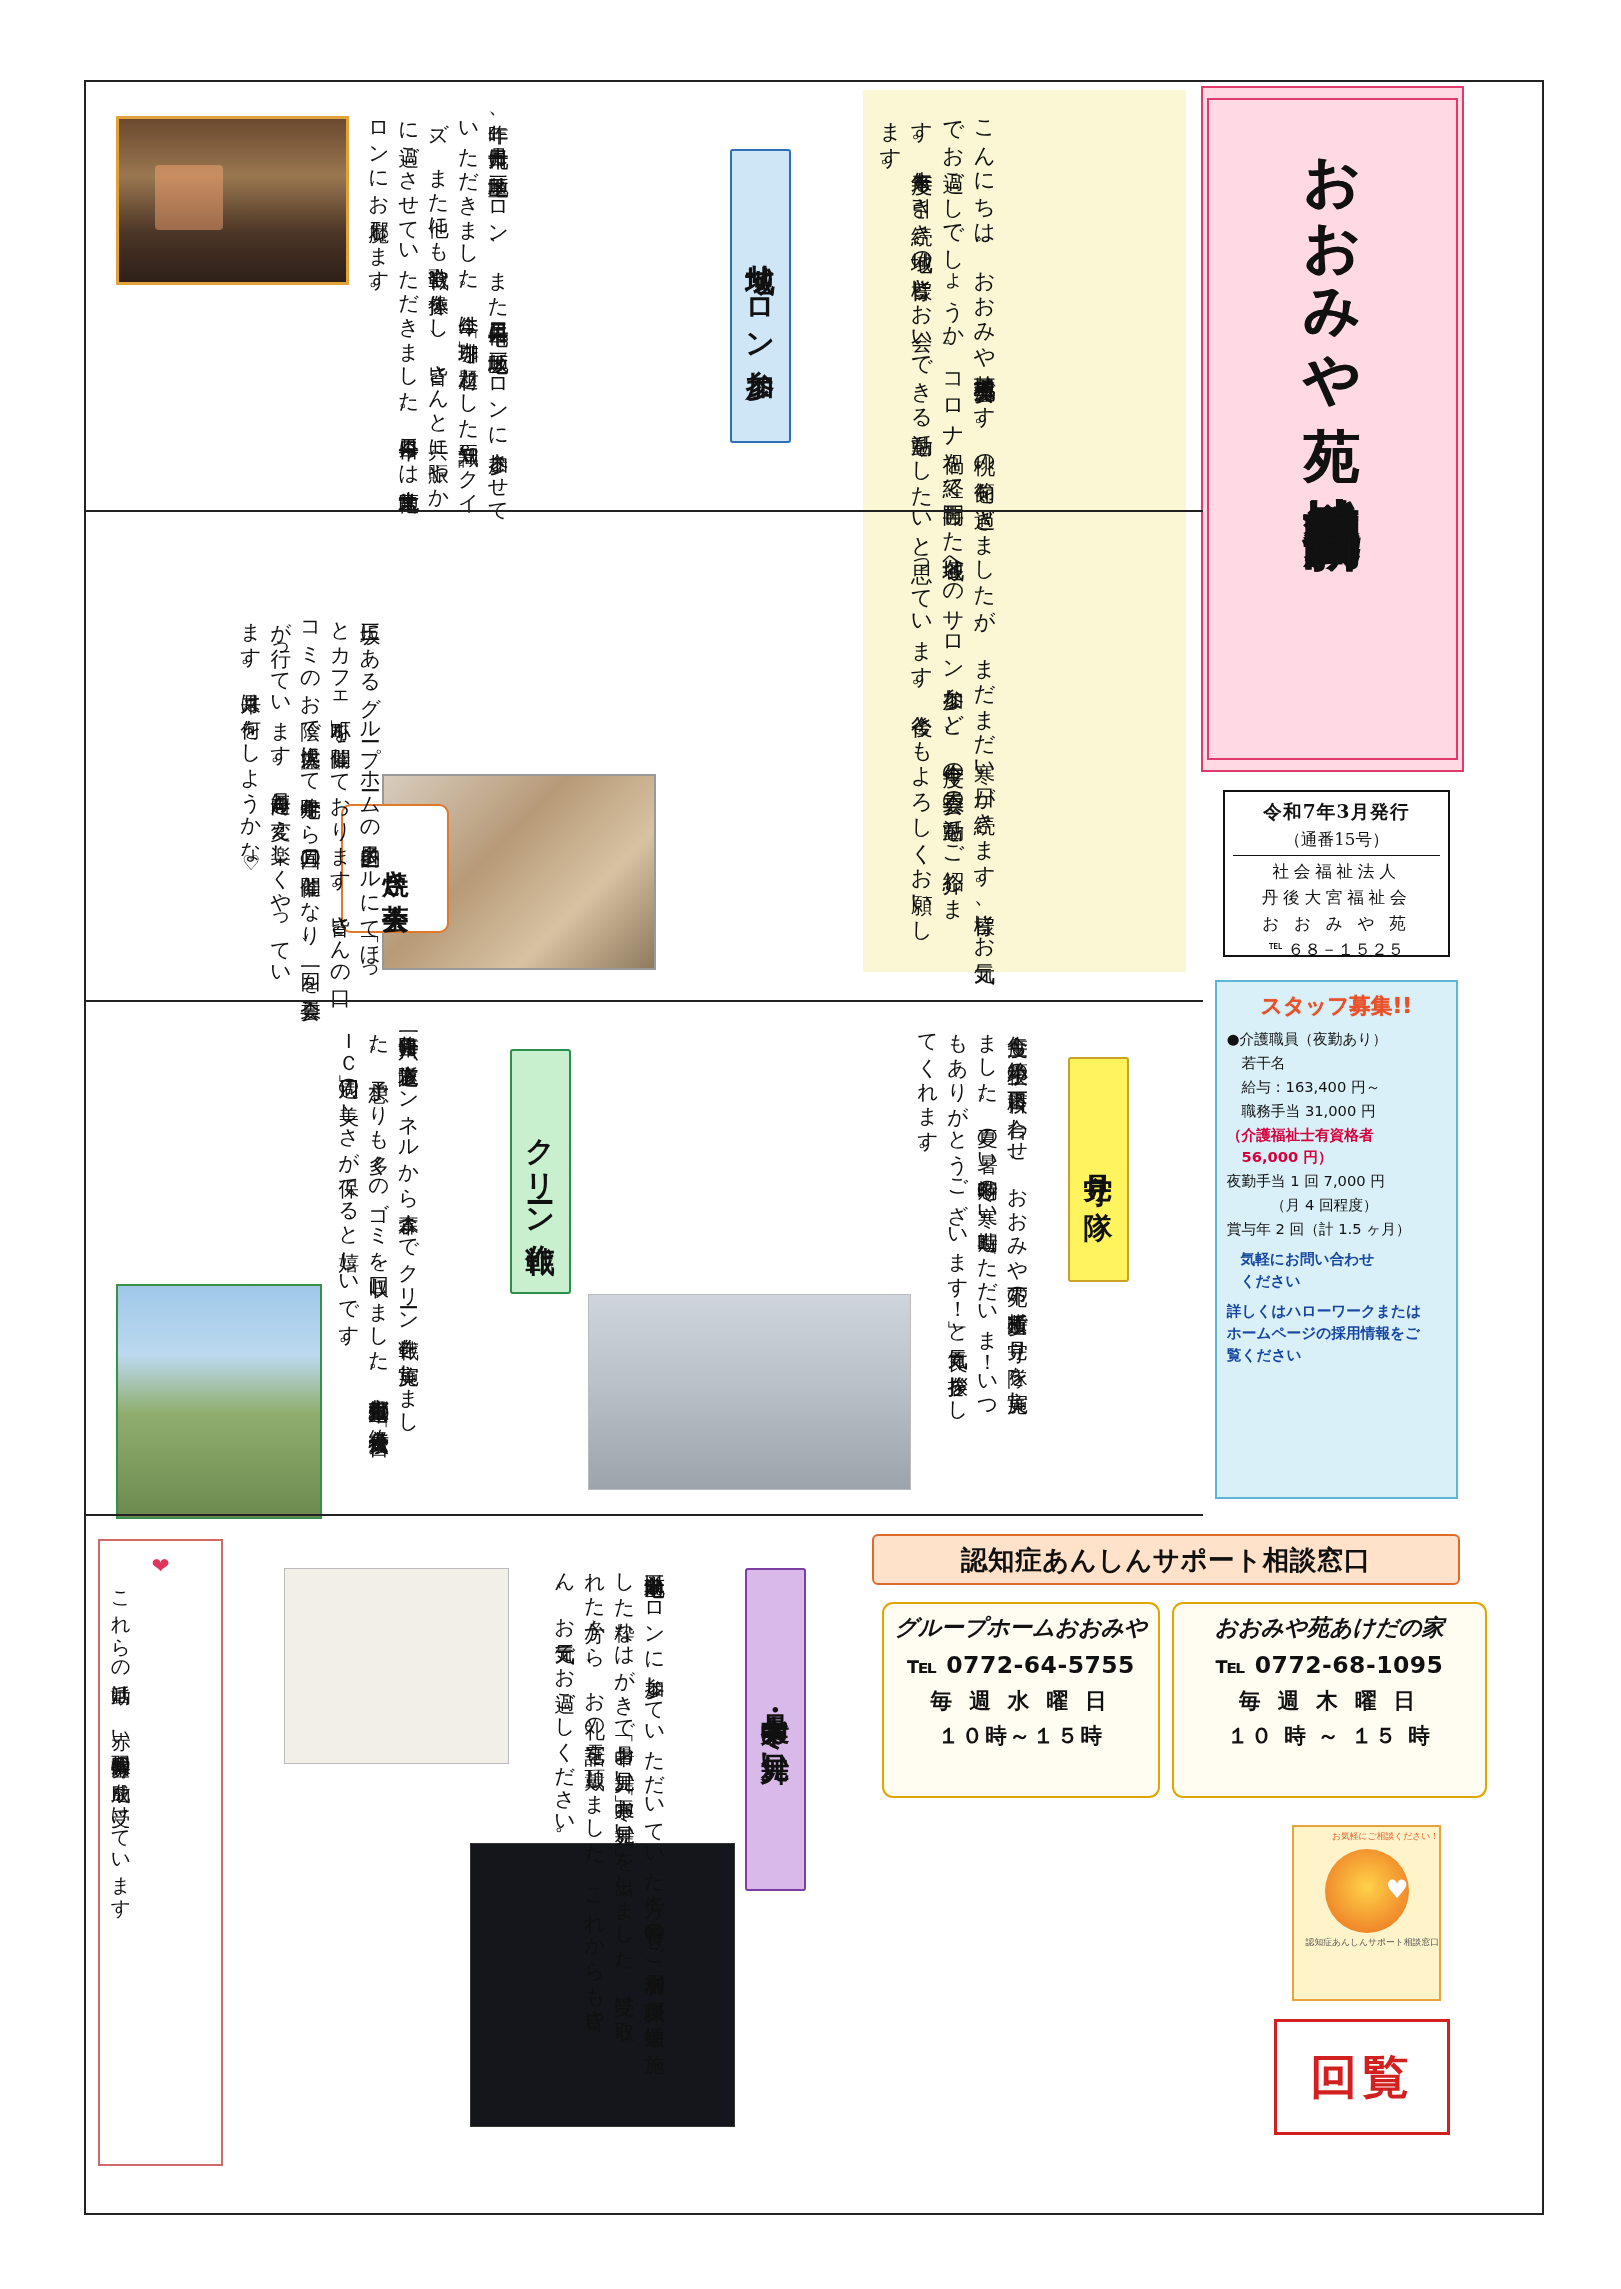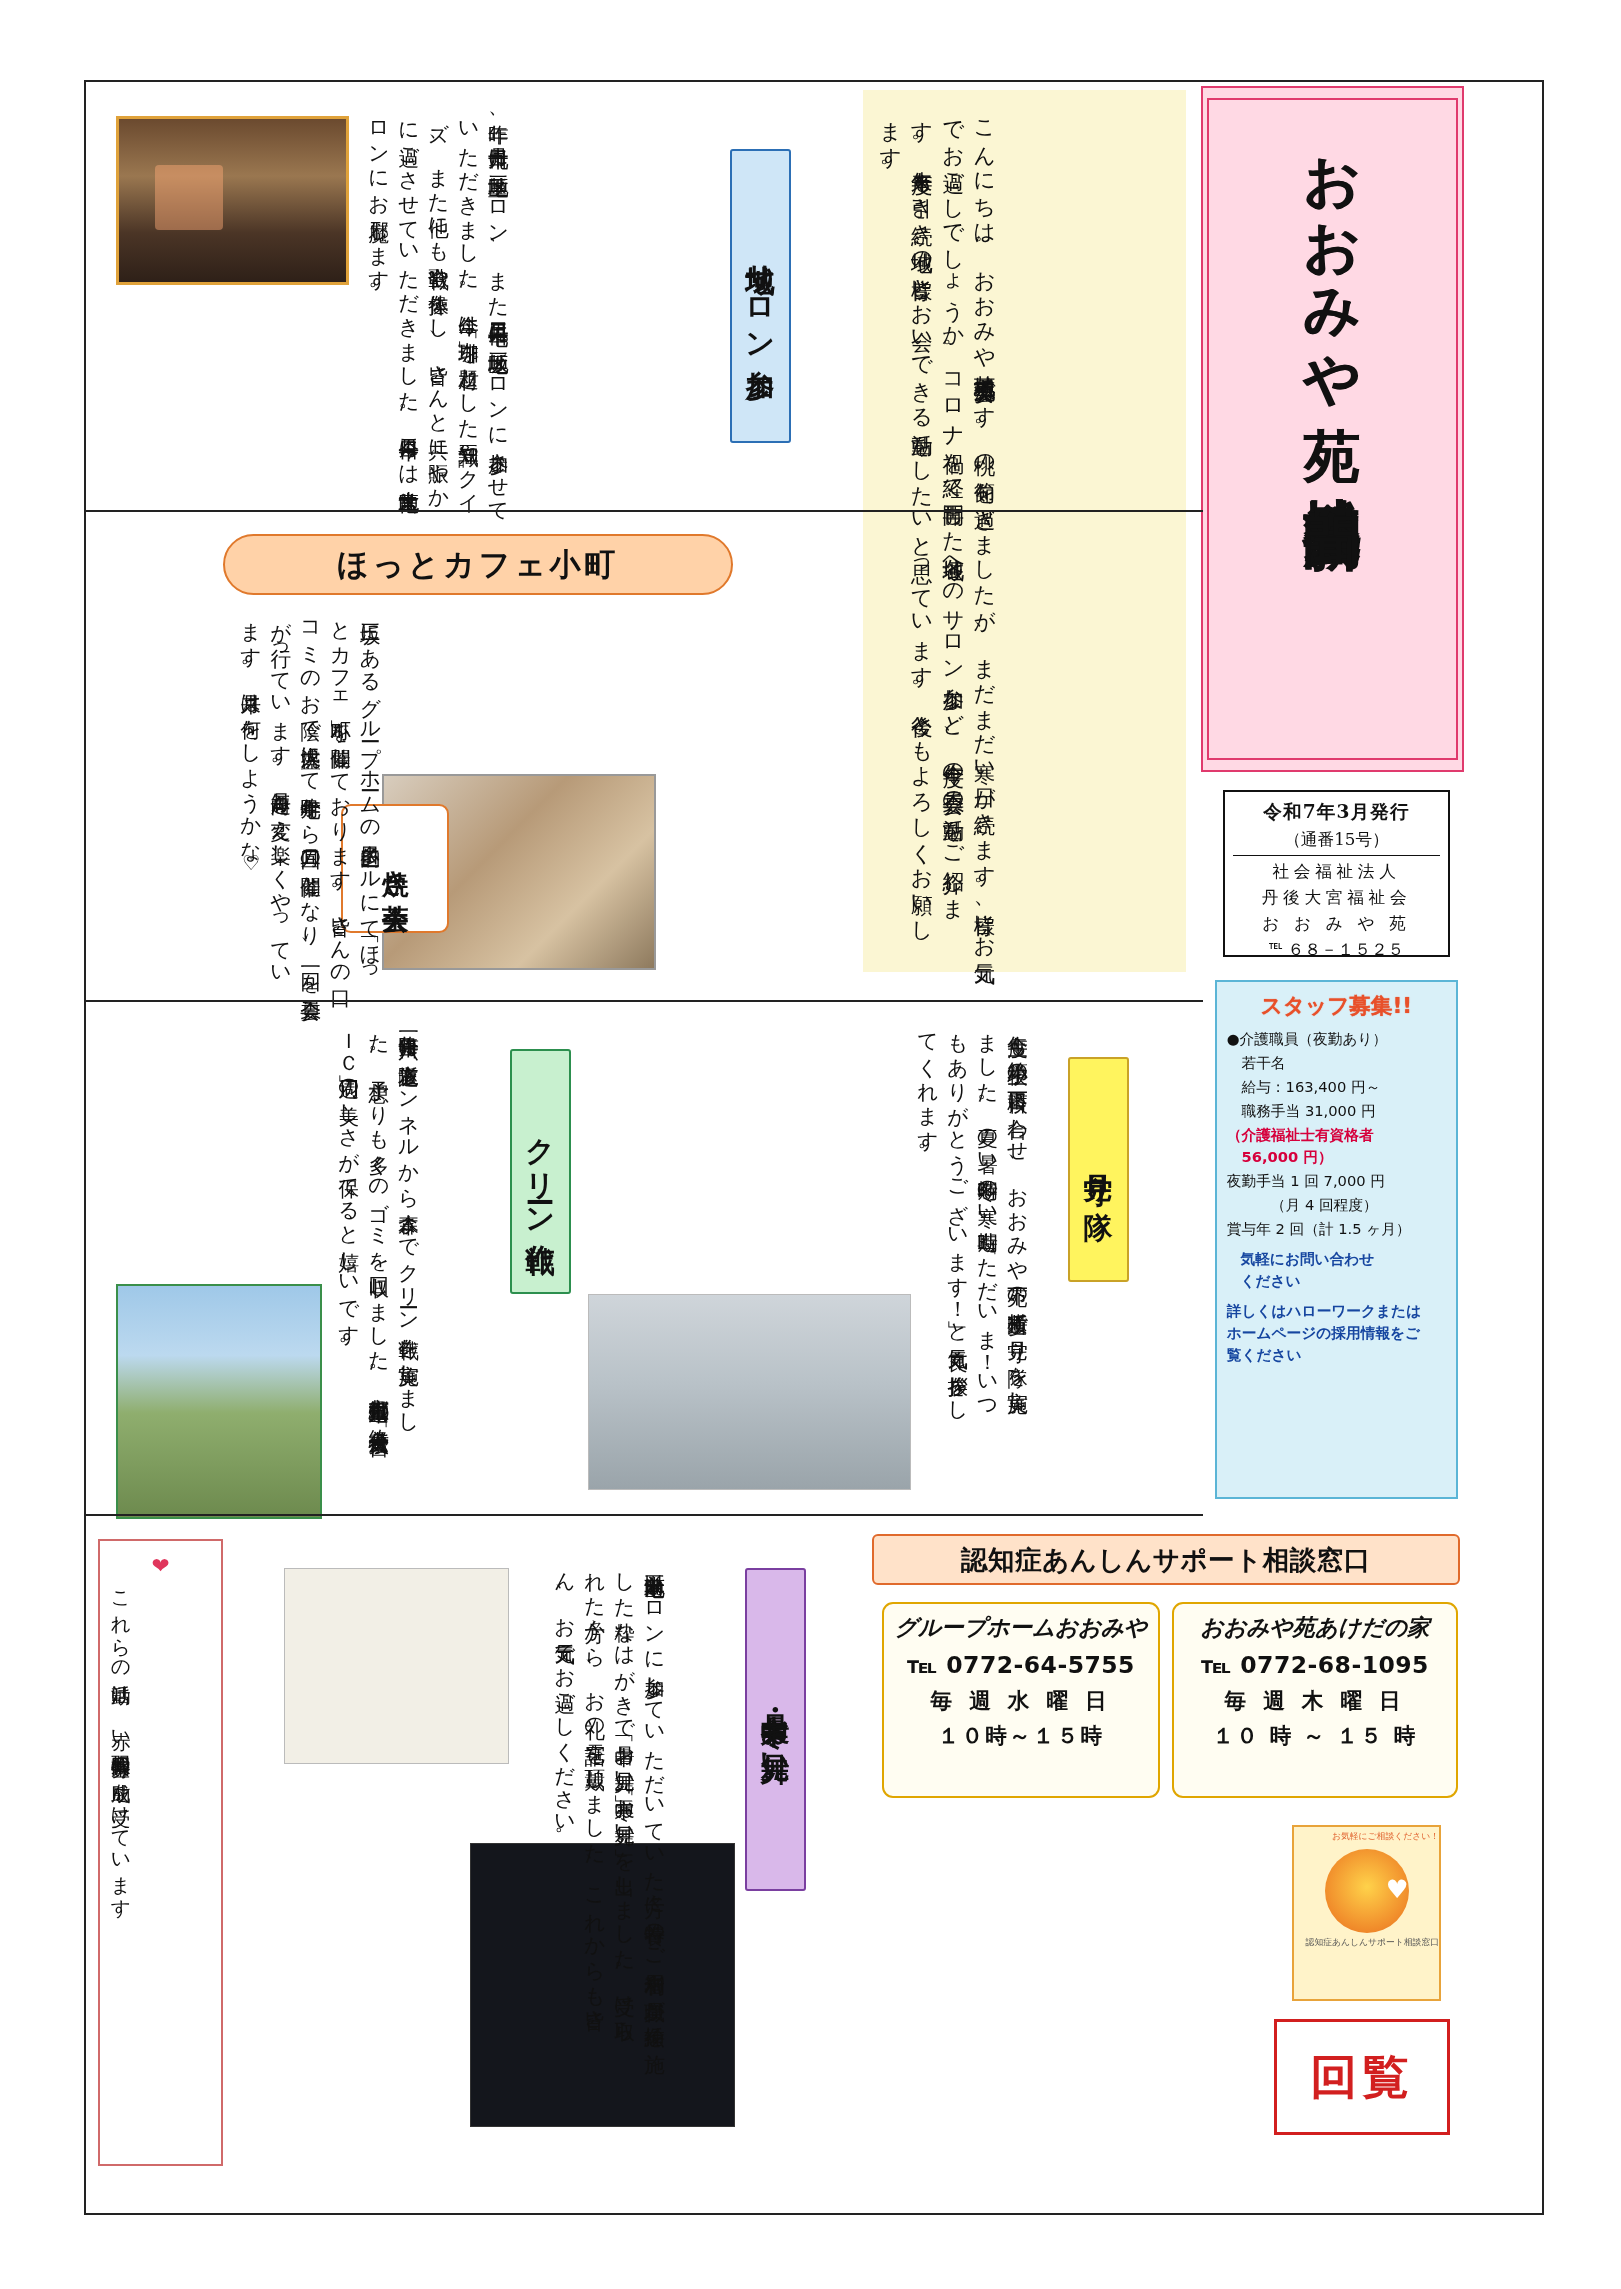--- a/index.html
+++ b/index.html
@@ -251,21 +251,21 @@
   
   .supportbox {
     box-sizing: border-box;
     border: 2px solid #e0a600;
     background: #fffdf2;
     border-radius: 11px;
     padding: 7.8px 5.9px;
     text-align: center;
   }
   .sb1 { left: 882px; top: 1602px; width: 278px; height: 196px; }
-  .sb2 { left: 1172px; top: 1602px; width: 286px; height: 196px; }
+  .sb2 { left: 1172px; top: 1602px; width: 315px; height: 196px; }
   .sb-name { font-weight: bold; font-size: 22.5px; font-style: italic; margin-bottom: 7.8px; }
   .sb-tel { font-weight: bold; font-size: 23.5px; letter-spacing: .02em; margin-bottom: 7.8px;}
   .sb-day { font-weight: bold; font-size: 21.6px; letter-spacing: .22em; margin-bottom: 5.9px;}
   .sb-time { font-weight: bold; font-size: 21.6px; letter-spacing: .1em; }
 
   .supporttext {
     left: 882px; top: 1815px; width: 392px; height: 284px;
     font-size: 19.6px; line-height: 1.75;
   }
   .kairan {
@@ -351,23 +351,20 @@
   <div class="abs chip chip-salon">
     <span class="v">地域サロン参加</span>
   </div>
   <div class="abs photo1"></div>
   <div class="abs col art1">
     <div class="v">昨年、十月十九日に三重地区サロン、また先日二月二十七日に三坂地区サロンに参加させていただきました。今年は「珈琲」を題材とした豆知識やクイズ、また他にも歌合戦や体操をし、皆さんと共に賑やかに過ごさせていただきました。今月二十日には上常吉地区サロンにお邪魔します。</div>
   </div>
 
   <div class="abs hr" style="left:86px; top:510px; width:1117px; height:2px;"></div>
 
-  <div class="abs chip chip-cafe">
-    <span>ほっとカフェ小町</span>
-  </div>
   <div class="abs photo2"></div>
   <div class="abs callout">
     <span class="v">焼き芋大会</span>
   </div>
   <div class="abs col art2">
     <div class="v">三坂にあるグループホームの多目的ホールにて「ほっとカフェ小町」を開催しております。皆さんの口コミのお陰で大盛況にて昨年七月から月二回の開催となり、一回を委員会が行っています。毎月趣向を変え楽しくやっています。来月は何をしようかな♡</div>
   </div>
 
   <div class="abs hr" style="left:86px; top:1000px; width:1117px; height:2px;"></div>
 

